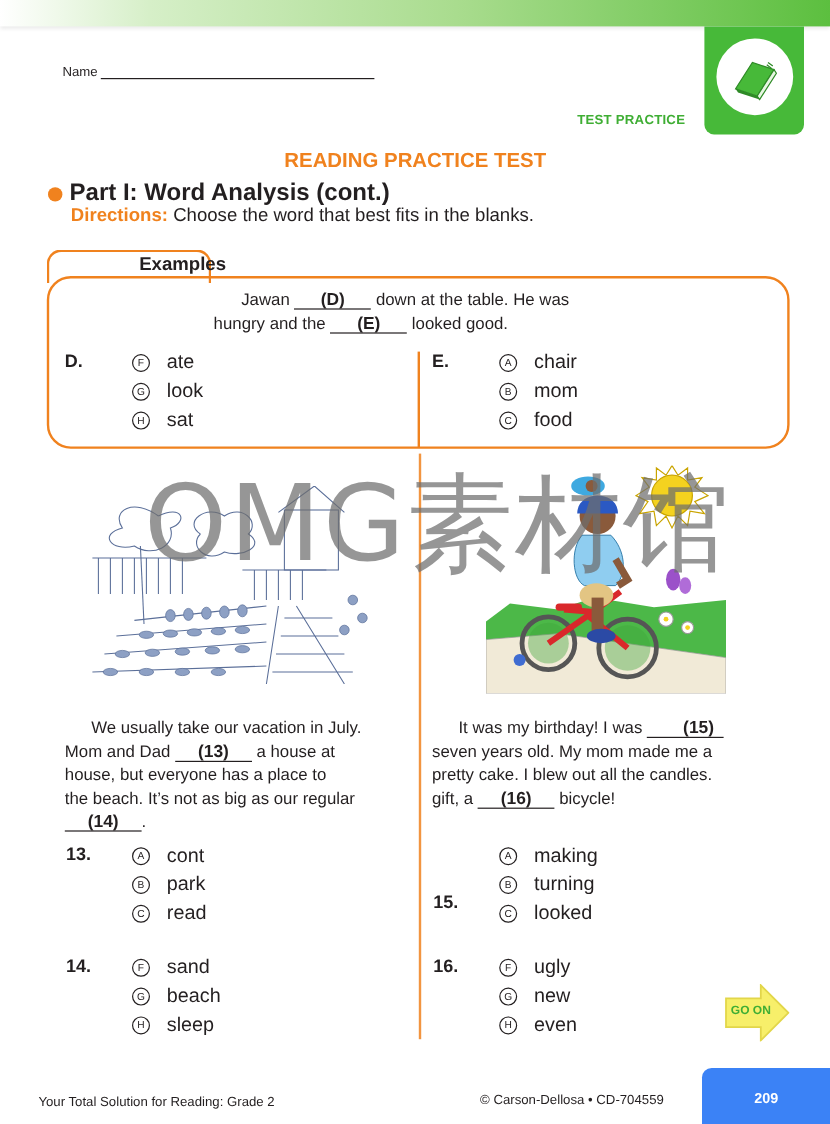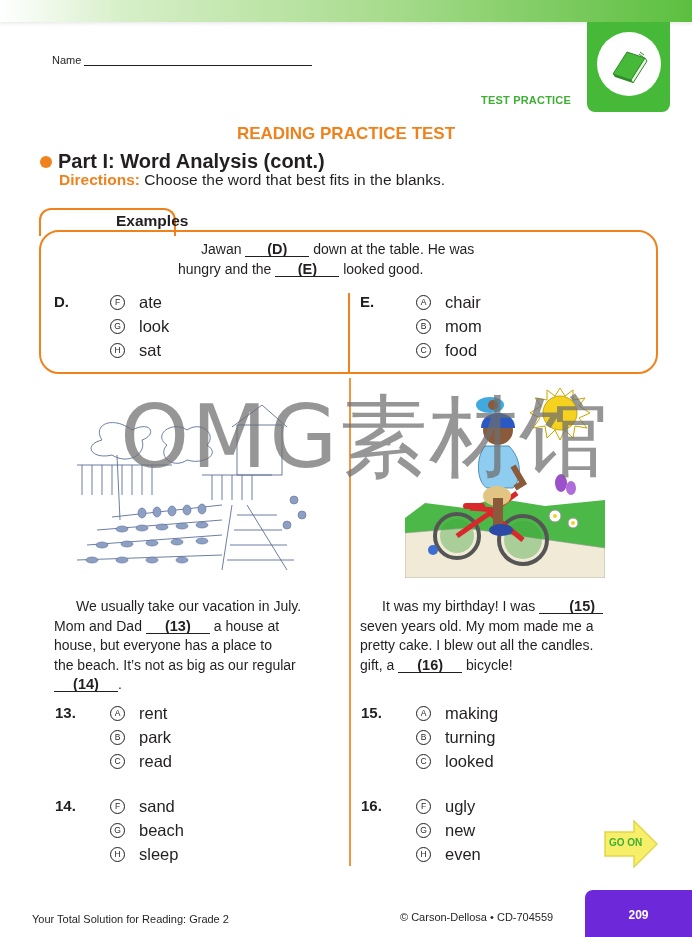--- a/index.html
+++ b/index.html
@@ -86,21 +86,21 @@
   .passage p { margin: 0; }
   .watermark {
     position: absolute; left: 120px; top: 378px; font-size: 88px; color: rgba(110,110,110,0.72);
     font-family: "DejaVu Sans", sans-serif; letter-spacing: 2px; white-space: nowrap; pointer-events: none;
   }
   .go-on { position: absolute; left: 604px; top: 820px; }
   .footer-left { position: absolute; left: 32px; top: 913px; font-size: 11px; font-family: "Liberation Sans", sans-serif; }
   .footer-mid { position: absolute; left: 400px; top: 911px; font-size: 11px; font-family: "Liberation Sans", sans-serif; }
   .page-tab {
     position: absolute; left: 585px; top: 890px; width: 107px; height: 47px;
-    background: #6d28d9; border-radius: 8px 0 0 0;
+    background: #3b82f6; border-radius: 8px 0 0 0;
   }
   .page-tab span {
     position: absolute; left: 0; width: 107px; top: 18px; text-align: center;
     color: #fff; font-weight: bold; font-size: 12px; font-family: "Liberation Sans", sans-serif;
   }
 </style>
 </head>
 <body>
 
 <div class="topbar"></div>
@@ -273,21 +273,21 @@
   <p style="text-indent:22px;"><span>It was my birthday! I was </span><span class="blank" style="width:64px;">(15)</span></p>
   <p>seven years old. My mom made me a</p>
   <p>pretty cake. I blew out all the candles.</p>
   <p><span>gift, a </span><span class="blank" style="width:64px;">(16)</span><span> bicycle!</span></p>
 </div>
 
 <div class="qnum" style="left:55px; top:704px;">13.</div>
 <div class="opts" style="left:110px; top:701px;">
   <div class="opt">
       <span class="bubble">A</span>
-      <span class="opt-text">rent</span>
+      <span class="opt-text">cont</span>
     </div>
   <div class="opt">
       <span class="bubble">B</span>
       <span class="opt-text">park</span>
     </div>
   <div class="opt">
       <span class="bubble">C</span>
       <span class="opt-text">read</span>
     </div>
 </div>
@@ -301,21 +301,21 @@
   <div class="opt">
       <span class="bubble">G</span>
       <span class="opt-text">beach</span>
     </div>
   <div class="opt">
       <span class="bubble">H</span>
       <span class="opt-text">sleep</span>
     </div>
 </div>
 
-<div class="qnum" style="left:361px; top:704px;text-align:center;">15.</div>
+<div class="qnum" style="left:361px; top:744px;text-align:center;">15.</div>
 <div class="opts" style="left:416px; top:701px;">
   <div class="opt">
       <span class="bubble">A</span>
       <span class="opt-text">making</span>
     </div>
   <div class="opt">
       <span class="bubble">B</span>
       <span class="opt-text">turning</span>
     </div>
   <div class="opt">

